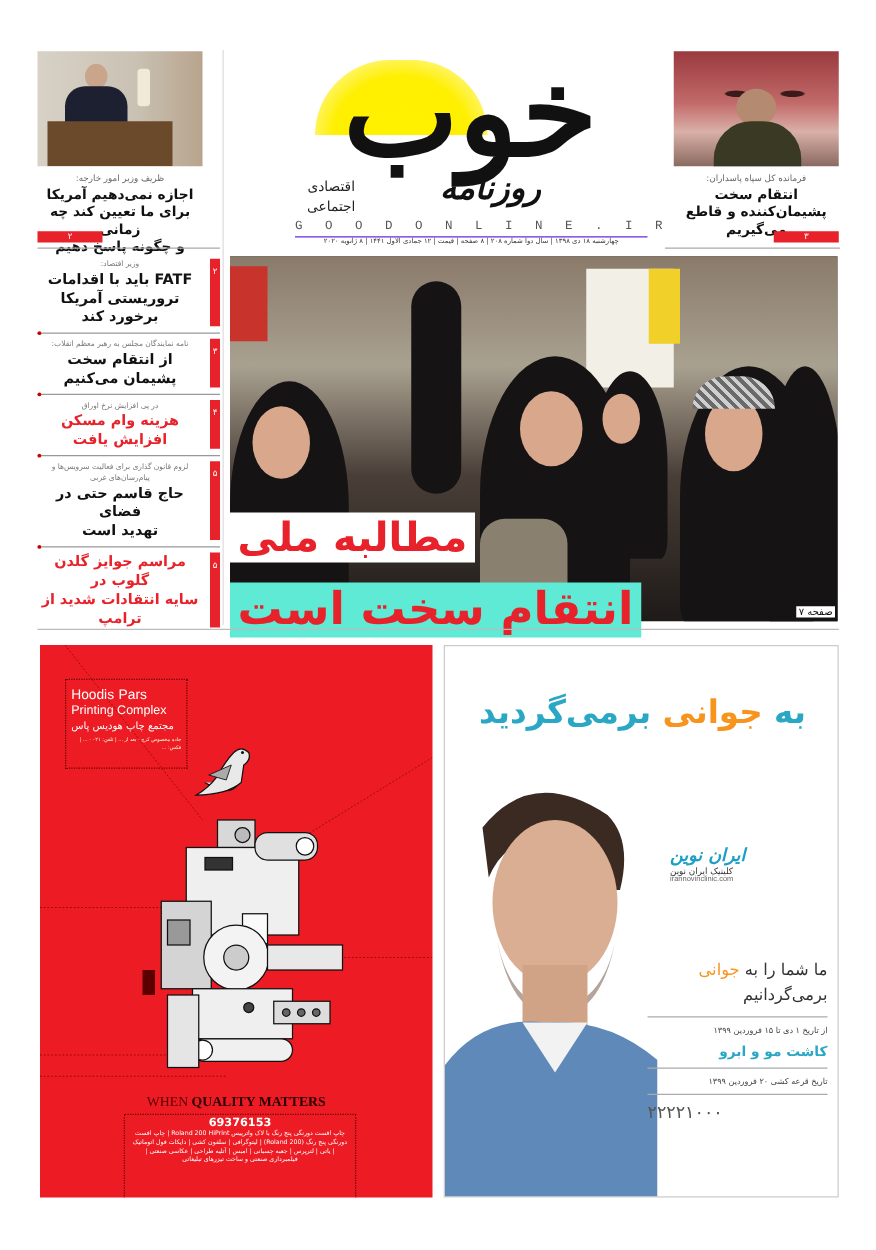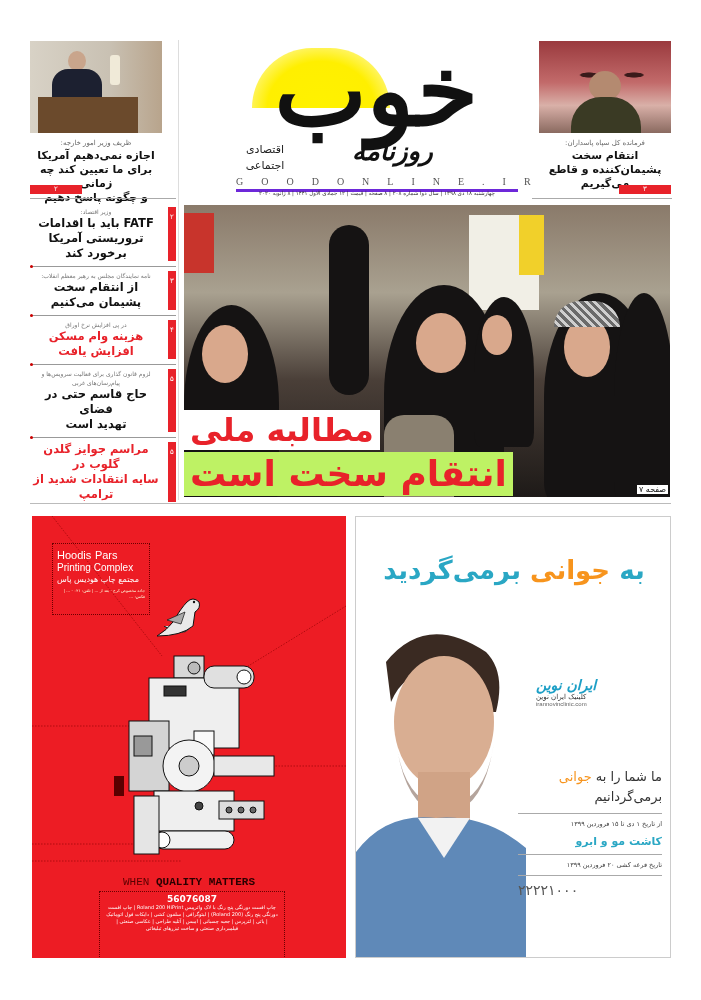--- a/index.html
+++ b/index.html
@@ -12,53 +12,53 @@
   .teaser .kicker { font-size:7px; color:#666; text-align:center; margin-top:6px; direction:rtl; }
   .teaser .title { font-size:11px; font-weight:bold; color:#111; text-align:center; line-height:14px; direction:rtl; margin-top:2px; }
   .teaser .pagebar { position:absolute; height:9px; width:52px; background:#e8222a; color:#fff; font-size:7px; text-align:center; line-height:9px; }
 
   
   .mast { position:absolute; left:232px; top:30px; width:290px; height:175px; }
   .sun { position:absolute; left:20px; top:18px; width:138px; height:60px; border-radius:70px 70px 0 0; background:radial-gradient(ellipse at 50% 100%, #fff200 0%, #ffef00 55%, #fff8a0 85%, #ffffff 100%); }
   .logo-big { position:absolute; left:6px; top:6px; font-family:"DejaVu Serif", serif; font-weight:bold; font-size:98px; line-height:110px; color:#111; direction:rtl; width:240px; text-align:right; letter-spacing:-6px; }
   .logo-sub { position:absolute; left:120px; top:106px; font-size:26px; font-weight:bold; font-style:italic; color:#111; direction:rtl; }
   .logo-tags { position:absolute; left:8px; top:112px; width:50px; font-size:11px; color:#222; text-align:center; direction:rtl; line-height:16px; }
-  .site { position:absolute; left:4px; top:146px; width:282px; font-size:10px; color:#555; letter-spacing:18px; border-bottom:3px solid #6d28d9; padding-bottom:2px; font-family:Liberation Serif, serif; }
+  .site { position:absolute; left:4px; top:146px; width:282px; font-size:10px; color:#555; letter-spacing:18px; border-bottom:1px solid #6d28d9; padding-bottom:2px; font-family:Liberation Mono, monospace; }
   .dateline { position:absolute; left:0; top:160px; width:290px; font-size:5.5px; color:#333; direction:rtl; text-align:center; white-space:nowrap; }
 
   
   .sidebar { position:absolute; left:30px; top:203px; width:146px; }
   .snews { position:relative; direction:rtl; border-bottom:1px solid #999; padding:4px 14px 5px 0; }
   .snews .num { position:absolute; right:0; top:4px; width:8px; bottom:5px; background:#e8222a; color:#fff; font-size:7px; text-align:center; padding-top:6px; box-sizing:border-box; }
   .snews .kicker { font-size:6px; color:#777; text-align:center; line-height:9px; }
   .snews .title { font-size:11.5px; font-weight:bold; color:#111; text-align:center; line-height:15px; }
   .snews .title.red { color:#e8222a; }
   .snews .dot { position:absolute; left:0; bottom:-2px; width:3px; height:3px; border-radius:50%; background:#c00; }
 
   
   .hero { position:absolute; left:184px; top:205px; width:486px; height:292px; overflow:hidden; background:#3a3430; }
   .hero-bg { position:absolute; inset:0; background:linear-gradient(180deg,#8a7a6a 0%,#a9a190 30%,#4a3f38 60%,#1e1a18 100%); }
   .h-fig { position:absolute; background:#151313; border-radius:50% 50% 10% 10%; }
   .h-face { position:absolute; background:#d9a88c; border-radius:50%; }
   .headline { position:absolute; left:184px; top:410px; direction:rtl; }
   .hl1 { position:absolute; left:0; top:0; background:#fff; color:#e8222a; font-weight:bold; font-size:32px; line-height:40px; padding:0 6px; white-space:nowrap; }
-  .hl2 { position:absolute; left:0; top:42px; background:#bef264; color:#e8222a; font-weight:bold; font-size:36px; line-height:44px; padding:0 6px; white-space:nowrap; }
+  .hl2 { position:absolute; left:0; top:56px; background:#5eead4; color:#e8222a; font-weight:bold; font-size:36px; line-height:44px; padding:0 6px; white-space:nowrap; }
   .pageref { position:absolute; left:637px; top:485px; font-size:8px; color:#111; direction:rtl; background:#fff; padding:0 2px; }
 
   .divider { position:absolute; left:30px; top:503px; width:641px; height:1px; background:#bbb; }
 
   
   .ad1 { position:absolute; left:32px; top:516px; width:314px; height:442px; background:#ed1c24; overflow:hidden; }
   .ad1 .box { position:absolute; left:20px; top:27px; width:98px; height:72px; border:1px dotted #6b0000; padding:4px; box-sizing:border-box; color:#fff; }
   .ad1 .brand1 { font-family:"Liberation Sans", sans-serif; font-size:13px; font-weight:bold; line-height:14px; }
   .ad1 .brand1 span { font-weight:normal; font-size:11px; }
   .ad1 .brand2 { font-family:"Liberation Sans", sans-serif; font-size:10px; line-height:12px; }
   .ad1 .brand3 { font-size:8px; direction:rtl; text-align:left; line-height:11px; }
   .ad1 .addr { font-size:4px; line-height:6px; direction:rtl; color:#ffd; margin-top:3px; }
-  .ad1 .slogan { position:absolute; left:0; width:314px; top:360px; text-align:center; font-family:Liberation Mono, monospace; font-size:11px; color:#5a0000; }
+  .ad1 .slogan { position:absolute; left:0; width:314px; top:360px; text-align:center; font-family:Liberation Serif, serif; font-size:11px; color:#5a0000; }
   .ad1 .slogan b { color:#2a0000; }
   .ad1 .box2 { position:absolute; left:67px; top:375px; width:184px; height:67px; border:1px dotted #6b0000; border-bottom:none; color:#fff; direction:rtl; text-align:center; }
   .ad1 .phone { font-size:9px; font-weight:bold; margin-top:2px; }
   .ad1 .svc { font-size:5px; line-height:7px; padding:0 6px; }
   .machine { position:absolute; left:62px; top:110px; width:200px; height:230px; }
 
   
   .ad2 { position:absolute; left:355px; top:516px; width:316px; height:442px; background:#fff; border:1px solid #ccc; box-sizing:border-box; overflow:hidden; }
   .ad2 .head { position:absolute; left:0; width:316px; top:38px; text-align:center; direction:rtl; font-size:26px; font-weight:bold; color:#2aa7c4; }
   .ad2 .head .or { color:#f7941d; }
@@ -240,21 +240,21 @@
       <rect x="40" y="170" width="25" height="58" fill="#e5e5e5"></rect>
     </g>
   </svg>
   <svg class="abs" style="left:115px;top:78px;" width="60" height="50" viewBox="0 0 60 50">
     <path d="M40 8 q6 -6 12 0 q2 6 -4 10 l-2 14 q-12 10 -36 10 q10 -6 16 -14 q8 -14 14 -20z" fill="#e9e9e9" stroke="#111" stroke-width="1"></path>
     <circle cx="47" cy="8" r="1.2" fill="#111"></circle>
     <path d="M20 26 l18 -8 l-4 12z" fill="#aaa" stroke="#111" stroke-width="0.7"></path>
   </svg>
   <div class="slogan"><span>WHEN</span> <b>QUALITY MATTERS</b></div>
   <div class="box2">
-    <div class="phone">56076087</div>
+    <div class="phone">69376153</div>
     <div class="svc">چاپ افست دورنگی پنج رنگ با لاک واترپیس Roland 200 HiPrint | چاپ افست دورنگی پنج رنگ (Roland 200) | لیتوگرافی | سلفون کشی | دایکات فول اتوماتیک | یاتی | لترپرس | جعبه چسبانی | امبس | آتلیه طراحی | عکاسی صنعتی | فیلمبرداری صنعتی و ساخت تیزرهای تبلیغاتی</div>
   </div>
 </div>
 
 <div class="ad2">
   <div class="head">
     <span>به</span>
     <span class="or">جوانی</span>
     <span>برمی‌گردید</span>
   </div>

